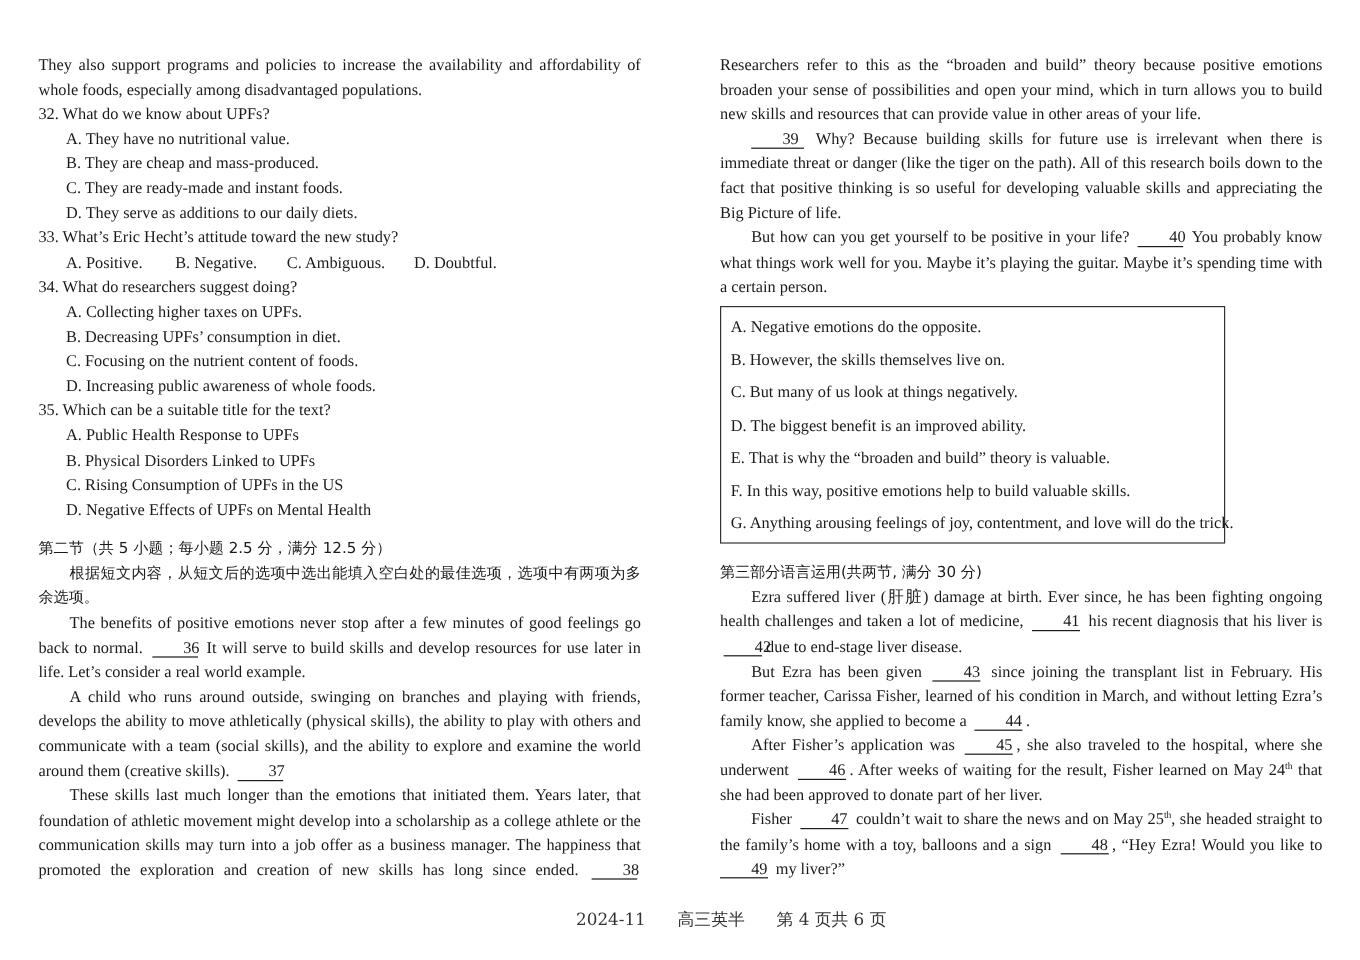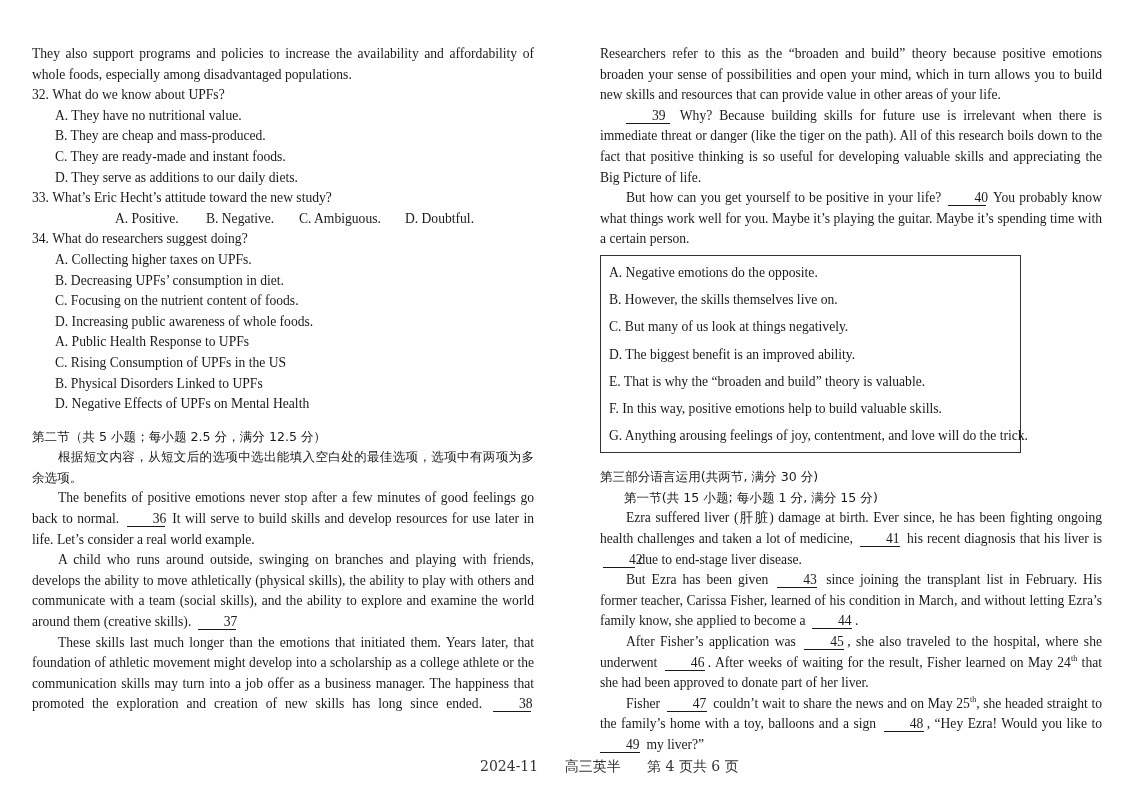--- a/index.html
+++ b/index.html
@@ -8,21 +8,21 @@
     font-family: "Liberation Serif", "DejaVu Serif", serif;
     color: #1a1a1a; font-size: 13.6px;
   }
   .col { position: absolute; top: 44px; }
   .col-left { left: 32px; width: 502px; }
   .col-right { left: 600px; width: 502px; }
   .line { height: 20.6px; line-height: 20.6px; white-space: nowrap; }
   .p { line-height: 20.6px; text-align: justify; text-align-last: left; margin: 0; }
   .indent { text-indent: 26px; }
   .opt { padding-left: 23px; }
-  .opts-row { display: flex; padding-left: 23px; justify-content: center; }
+  .opts-row { display: flex; padding-left: 23px; }
   .opts-row span { display: inline-block; }
   .opts-row span:nth-child(1) { width: 91px; }
   .opts-row span:nth-child(2) { width: 93px; }
   .opts-row span:nth-child(3) { width: 106px; }
   .blank { display: inline-block; border-bottom: 1px solid #1a1a1a; text-align: center; line-height: 15px; margin: 0 3px; }
   .b36, .b37, .b40 { width: 38px; }
   .b38 { width: 38px; }
   .b39 { width: 44px; margin-left: 0; text-align: right; }
   .b41, .b43, .b45, .b46, .b47, .b48 { width: 40px; }
   .b42 { width: 32px; text-align: right; margin-right: 0; }
@@ -70,23 +70,24 @@
 
   <div>
     <div class="line">34. What do researchers suggest doing?</div>
     <div class="line opt">A. Collecting higher taxes on UPFs.</div>
     <div class="line opt">B. Decreasing UPFs’ consumption in diet.</div>
     <div class="line opt">C. Focusing on the nutrient content of foods.</div>
     <div class="line opt">D. Increasing public awareness of whole foods.</div>
   </div>
 
   <div>
+    <div class="line">35. Which can be a suitable title for the text?</div>
     <div class="line opt">A. Public Health Response to UPFs</div>
+    <div class="line opt">B. Physical Disorders Linked to UPFs</div>
     <div class="line opt">C. Rising Consumption of UPFs in the US</div>
-    <div class="line opt">B. Physical Disorders Linked to UPFs</div>
     <div class="line opt">D. Negative Effects of UPFs on Mental Health</div>
   </div>
 
   <div class="line cn gap-top" style="margin-top:12px;">第二节（共 5 小题；每小题 2.5 分，满分 12.5 分）</div>
   <p class="p indent cn">根据短文内容，从短文后的选项中选出能填入空白处的最佳选项，选项中有两项为多余选项。</p>
 
   <p class="p indent">
     <span>The benefits of positive emotions never stop after a few minutes of good feelings go back to normal.</span>
     <span class="blank b36">36</span>
     <span>It will serve to build skills and develop resources for use later in life. Let’s consider a real world example.</span>
@@ -117,21 +118,20 @@
     <div class="line">A. Negative emotions do the opposite.</div>
     <div class="line">B. However, the skills themselves live on.</div>
     <div class="line">C. But many of us look at things negatively.</div>
     <div class="line">D. The biggest benefit is an improved ability.</div>
     <div class="line">E. That is why the “broaden and build” theory is valuable.</div>
     <div class="line">F. In this way, positive emotions help to build valuable skills.</div>
     <div class="line">G. Anything arousing feelings of joy, contentment, and love will do the trick.</div>
   </div>
 
   <div class="line cn" style="margin-top:14px;">第三部分语言运用(共两节, 满分 30 分)</div>
-  <div class="line cn" style="padding-left:24px;">第一节(共 15 小题; 每小题 1 分, 满分 15 分)</div>
 
   <p class="p indent">
     <span>Ezra suffered liver (肝脏) damage at birth. Ever since, he has been fighting ongoing health challenges and taken a lot of medicine,</span>
     <span class="blank b41">41</span>
     <span>his recent diagnosis that his liver is</span>
     <span class="blank b42">42</span>
     <span>due to end-stage liver disease.</span>
   </p>
   <p class="p indent">
     <span>But Ezra has been given</span>

